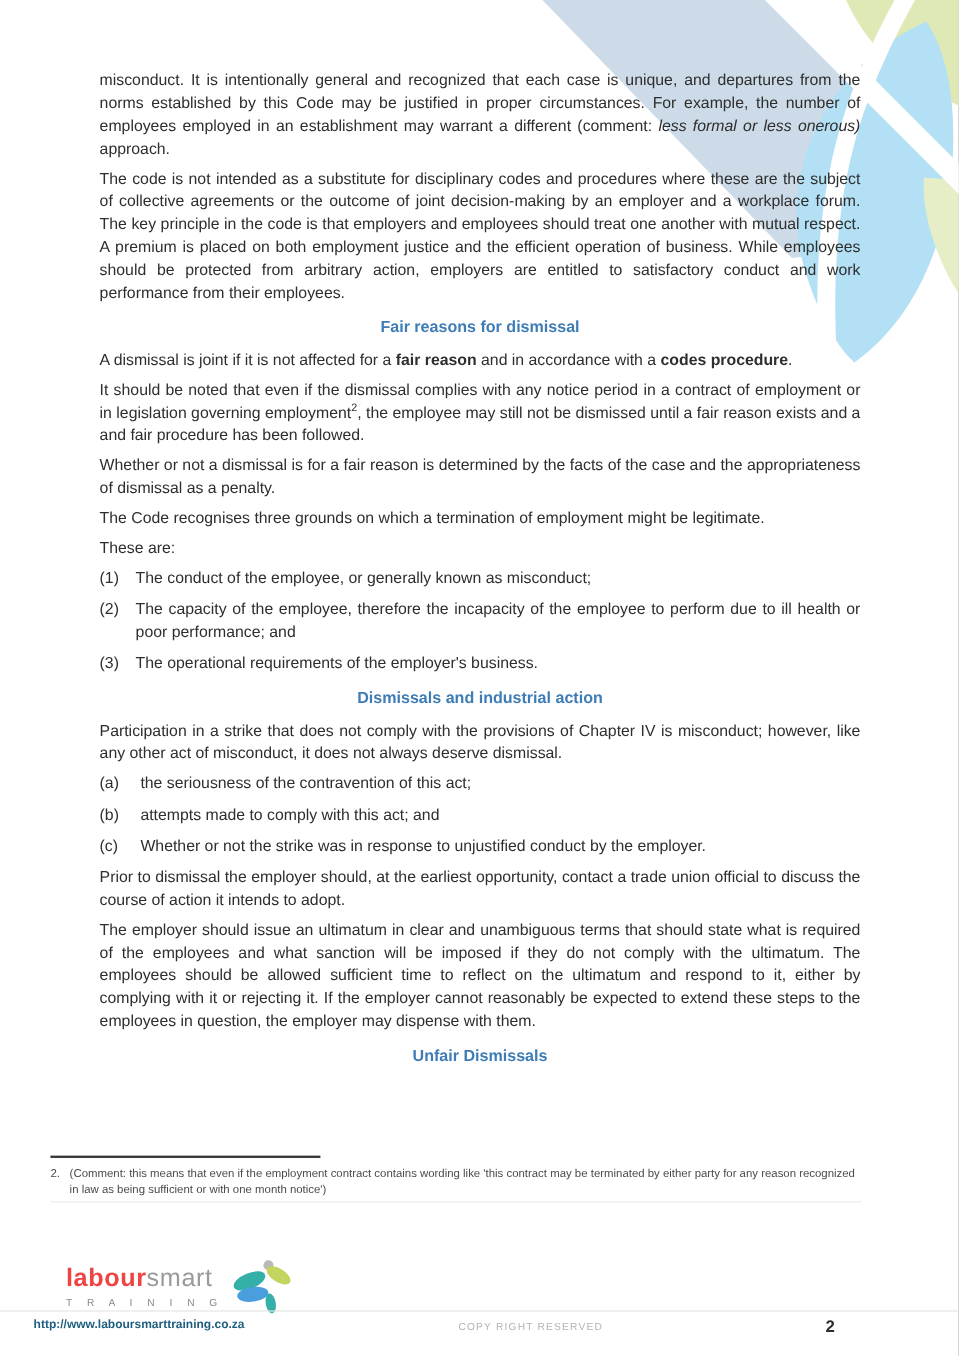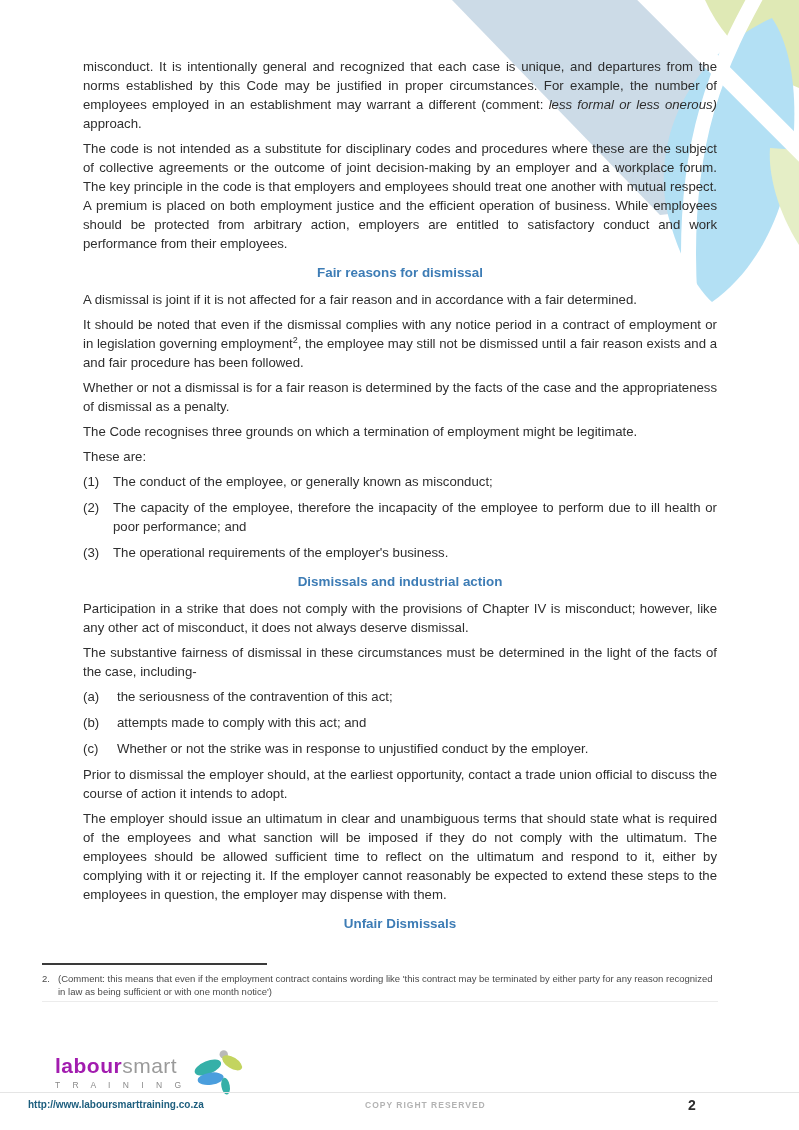--- a/index.html
+++ b/index.html
@@ -23,46 +23,46 @@
   .heading {
     color:var(--heading_blue,#3d7cb5);
     font-weight:bold; font-size:13.4px;
     margin:10px 0 8px 0; text-align:center;
   }
   .li-row { display:flex; margin:0 0 7px 0; }
   .li-marker { flex:0 0 30px; }
   .li-row.lettered .li-marker { flex:0 0 34px; }
   .li-text { flex:1; text-align:justify; }
   em { font-style:italic; }
-  strong { font-weight:normal; }
+  strong { font-weight:bold; }
   sup { font-size:9px; vertical-align:super; line-height:0; }
 
   .footnote-area { position:absolute; left:42px; top:963px; width:676px; font-size:9.5px; line-height:13px; color:#4a4a4a; }
   .footnote-rule { width:225px; height:2px; background:#3a3a3a; margin-bottom:7px; }
   .footnote { display:flex; }
   .fn-marker { flex:0 0 16px; }
   .fn-text { flex:1; }
   .footnote-underline { margin-top:3px; height:1px; background:#ececec; width:100%; }
 
   .logo { position:absolute; left:55px; top:1046px; display:flex; align-items:flex-start; }
   .logo-textblock { padding-top:8px; }
   .logo-word { font-size:21px; letter-spacing:0.5px; }
-  .lt-labour { color:#a21caf; font-weight:bold;margin-top:24px; }
+  .lt-labour { color:#ef4444; font-weight:bold;margin-top:24px; }
   .lt-smart { color:#9a9a9a; }
   .lt-training { font-size:8.5px; color:#8a8a8a; letter-spacing:5px; margin-top:2px; text-align:center; }
   .logo-mark { margin-left:6px; }
 
   .footer-rule { position:absolute; left:0; top:1092px; width:799px; height:1px; background:#e5e5e5; }
   .footer { position:absolute; left:0; top:1097px; width:799px; height:26px; }
   .footer-url {
     position:absolute; left:28px; top:2px;
     font-size:10px; font-weight:bold;
     color:var(--footer_url,#1d5e7e); text-decoration:none;
   }
-  .footer-copy { position:absolute; left:365px; top:3px; font-size:8.5px; color:#b3b3b3; letter-spacing:1px;font-weight:bold; }
+  .footer-copy { position:absolute; left:382px; top:3px; font-size:8.5px; color:#b3b3b3; letter-spacing:1px; }
   .footer-page { position:absolute; left:688px; top:0; font-size:14px; font-weight:bold; color:#2d2d2d; }
 </style>
 </head>
 <body>
 
 <div class="page">
 
   <svg class="corner-art" width="799" height="315" viewBox="0 0 799 315" aria-hidden="true">
     <polygon points="452,0 648,0 799,150 799,200 660,215" fill="#ccdbe7"></polygon>
     <path d="M705,0 L799,0 L799,88 C755,70 722,38 705,0 Z" fill="#dfe9b5"></path>
@@ -72,21 +72,21 @@
     <path d="M765,-20 C720,60 680,140 690,300" stroke="#ffffff" stroke-width="15" fill="none"></path>
   </svg>
 
   <div class="content">
     <p><span>misconduct. It is intentionally general and recognized that each case is unique, and departures from the norms established by this Code may be justified in proper circumstances. For example, the number of employees employed in an establishment may warrant a different (comment: </span><em>less formal or less onerous)</em><span> approach.</span></p>
 
     <p>The code is not intended as a substitute for disciplinary codes and procedures where these are the subject of collective agreements or the outcome of joint decision-making by an employer and a workplace forum. The key principle in the code is that employers and employees should treat one another with mutual respect. A premium is placed on both employment justice and the efficient operation of business. While employees should be protected from arbitrary action, employers are entitled to satisfactory conduct and work performance from their employees.</p>
 
     <div class="heading">Fair reasons for dismissal</div>
 
-    <p><span>A dismissal is joint if it is not affected for a </span><strong>fair reason</strong><span> and in accordance with a </span><strong>fair determined</strong><span>.</span></p>
+    <p><span>A dismissal is joint if it is not affected for a </span><strong>fair reason</strong><span> and in accordance with a </span><strong>codes procedure</strong><span>.</span></p>
 
     <p><span>It should be noted that even if the dismissal complies with any notice period in a contract of employment or in legislation governing employment</span><sup>2</sup><span>, the employee may still not be dismissed until a fair reason exists and a and fair procedure has been followed.</span></p>
 
     <p>Whether or not a dismissal is for a fair reason is determined by the facts of the case and the appropriateness of dismissal as a penalty.</p>
 
     <p>The Code recognises three grounds on which a termination of employment might be legitimate.</p>
 
     <p>These are:</p>
 
     <div class="li-row">
@@ -99,21 +99,20 @@
     </div>
     <div class="li-row">
       <span class="li-marker">(3)</span>
       <span class="li-text">The operational requirements of the employer's business.</span>
     </div>
 
     <div class="heading">Dismissals and industrial action</div>
 
     <p>Participation in a strike that does not comply with the provisions of Chapter IV is misconduct; however, like any other act of misconduct, it does not always deserve dismissal.</p>
 
-    <p>The substantive fairness of dismissal in these circumstances must be determined in the light of the facts of the case, including-</p>
 
     <div class="li-row lettered">
       <span class="li-marker">(a)</span>
       <span class="li-text">the seriousness of the contravention of this act;</span>
     </div>
     <div class="li-row lettered">
       <span class="li-marker">(b)</span>
       <span class="li-text">attempts made to comply with this act; and</span>
     </div>
     <div class="li-row lettered">

